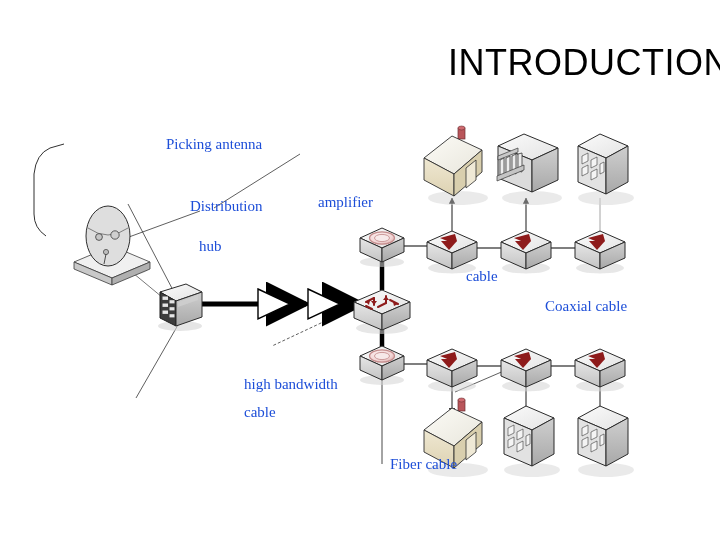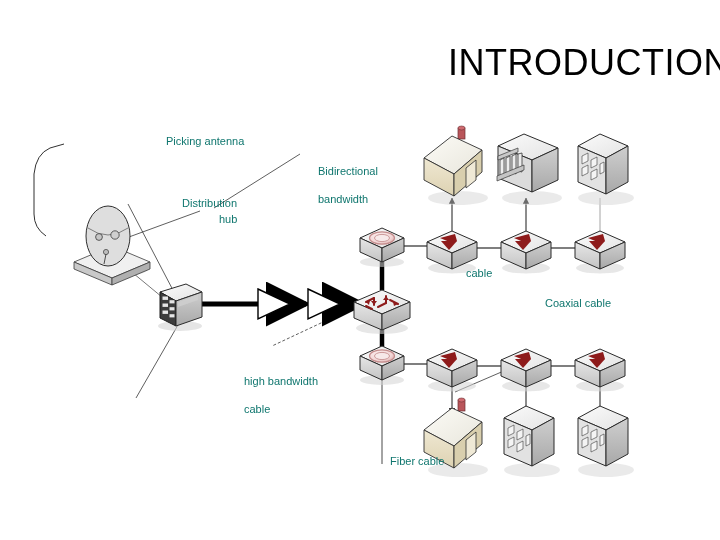--- a/index.html
+++ b/index.html
@@ -37,23 +37,23 @@
   }
   #diagram {
     position: absolute;
     left: 0;
     top: 96px;
     width: 720px;
     height: 400px;
   }
   .lbl {
     position: absolute;
-    font-family: Liberation Sans, sans-serif;
-    font-size: 11px;
-    color: #0f766e;
+    font-family: Liberation Serif, serif;
+    font-size: 15px;
+    color: #1d4ed8;
     white-space: nowrap;
     line-height: 1.35;
   }
   svg { display: block; }
 </style>
 </head>
 <body>
 
 <div id="slide">
 
@@ -346,25 +346,24 @@
           <polygon points="582,344 588,341 588,349 582,352"></polygon>
           <polygon points="591,348 597,345 597,353 591,356"></polygon>
           <polygon points="600,340 604,338 604,348 600,350"></polygon>
         </g>
       </g>
 
     </svg>
 
     <div class="lbl" style="left:166px; top:38px;">Picking antenna</div>
 
-    <div class="lbl" style="left:182px; top:100px;">Distribution</div>
-    <div class="lbl" style="left:199px; top:116px;margin-left:20px;">hub</div>
-
-    <div class="lbl" style="left:318px; top:68px;">Bidirectional</div>
-    <div class="lbl" style="left:318px; top:96px;">bandwidth</div>
+    <div class="lbl" style="left:190px; top:100px;">Distribution</div>
+    <div class="lbl" style="left:199px; top:140px;">hub</div>
+
+    <div class="lbl" style="left:318px; top:96px;">amplifier</div>
 
     <div class="lbl" style="left:466px; top:170px;">cable</div>
 
     <div class="lbl" style="left:545px; top:200px;">Coaxial cable</div>
 
     <div class="lbl" style="left:244px; top:278px;">high bandwidth</div>
     <div class="lbl" style="left:244px; top:306px;">cable</div>
 
     <div class="lbl" style="left:390px; top:358px;">Fiber cable</div>
 

